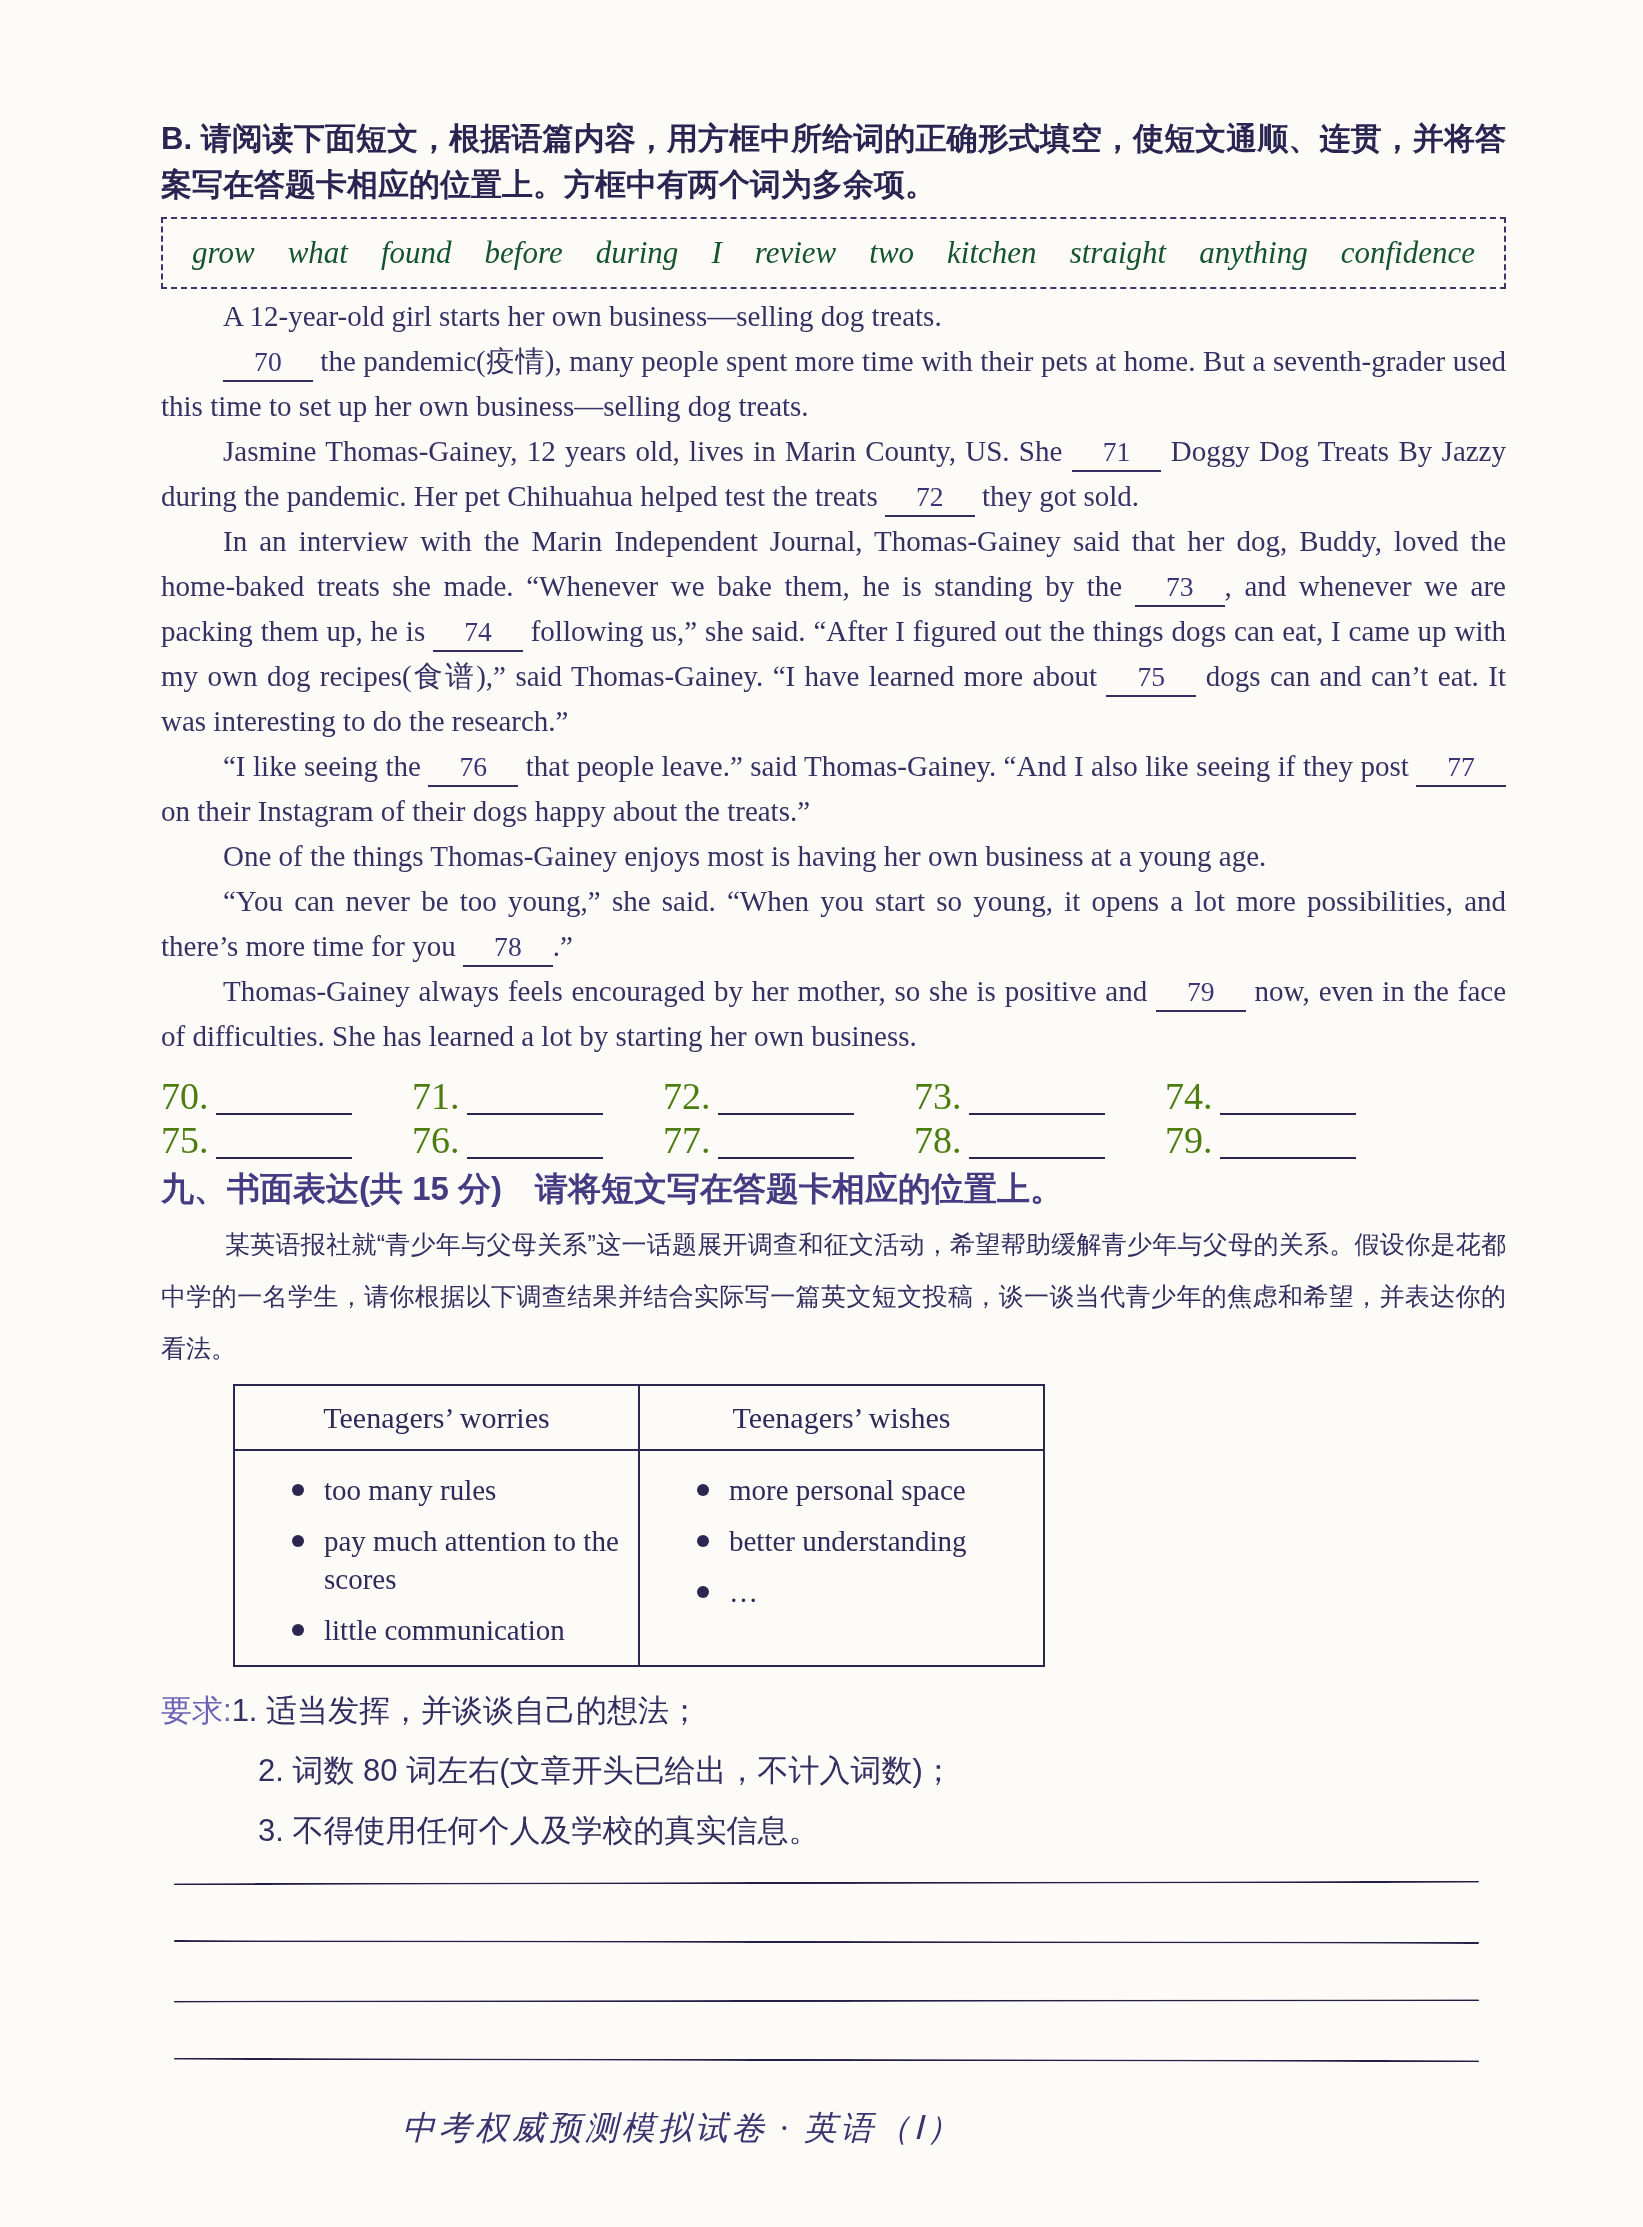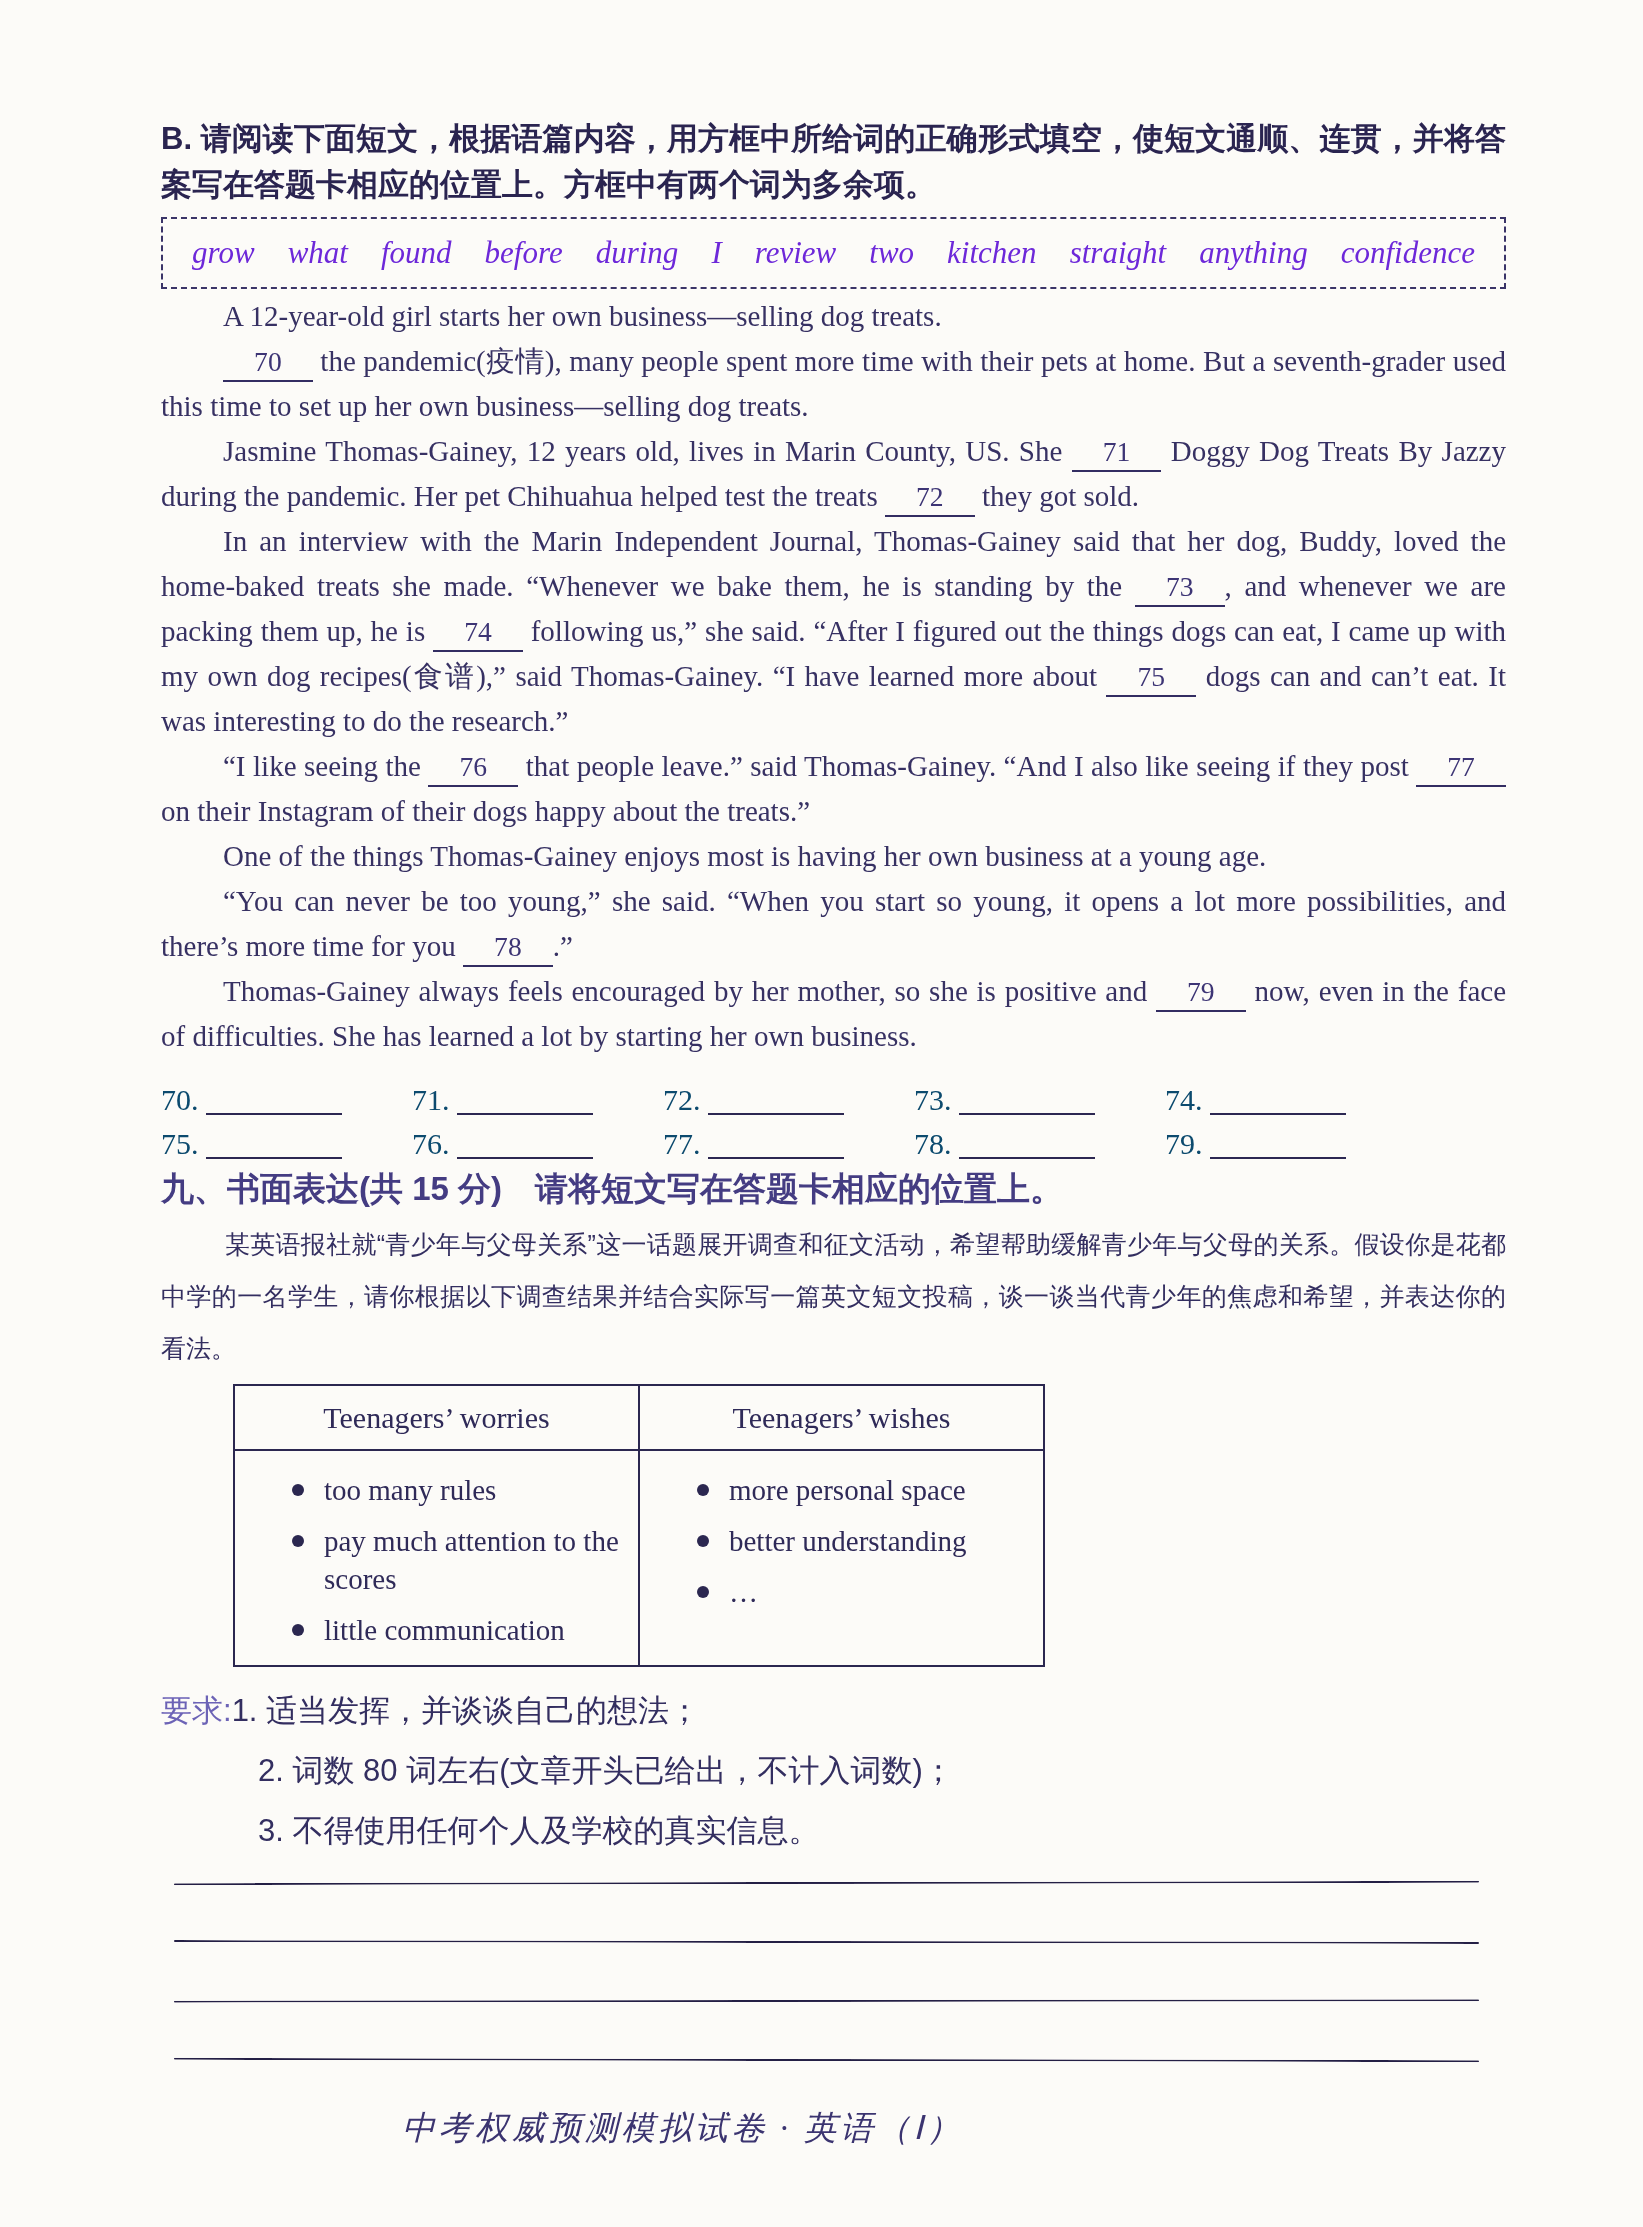--- a/index.html
+++ b/index.html
@@ -26,21 +26,21 @@
   
   .word-box{
     margin-top:8.7px;
     border:2.2px dashed #3a3468;
     padding:16px 29px;
     display:flex;
     justify-content:space-between;
     align-items:center;
     font-style:italic;
     font-size:31px;
-    color:#6d28d9;
+    color:#14532d;
   }
   .wb-word{white-space:nowrap;}
 
   
   .passage{margin-top:5.8px;font-size:29px;line-height:45px;text-align:justify;color:#373163;}
   .passage p{margin:0;text-indent:62px;}
   .blank{
     display:inline-block;
     min-width:81px;
     text-indent:0;
@@ -49,21 +49,21 @@
     padding:0 4.4px 2.2px 4.4px;
     font-size:27.6px;
     line-height:1.1;
     color:#3d3575;
   }
 
   
   .answers{margin-top:11.6px;}
   .ans-row{display:flex;height:44px;align-items:flex-end;}
   .ans-item{width:251px;display:flex;align-items:flex-end;}
-  .ans-num{font-size:30px;line-height:1;color:#0c4a6e;}
+  .ans-num{font-size:38px;line-height:1;color:#4d7c0f;}
   .ans-line{
     display:inline-block;
     width:136px;height:25px;
     border-bottom:2.2px solid #2c2752;
     margin-left:7.3px;
   }
 
   
   .sec9-heading{
     margin:7.3px 0 0 0;

